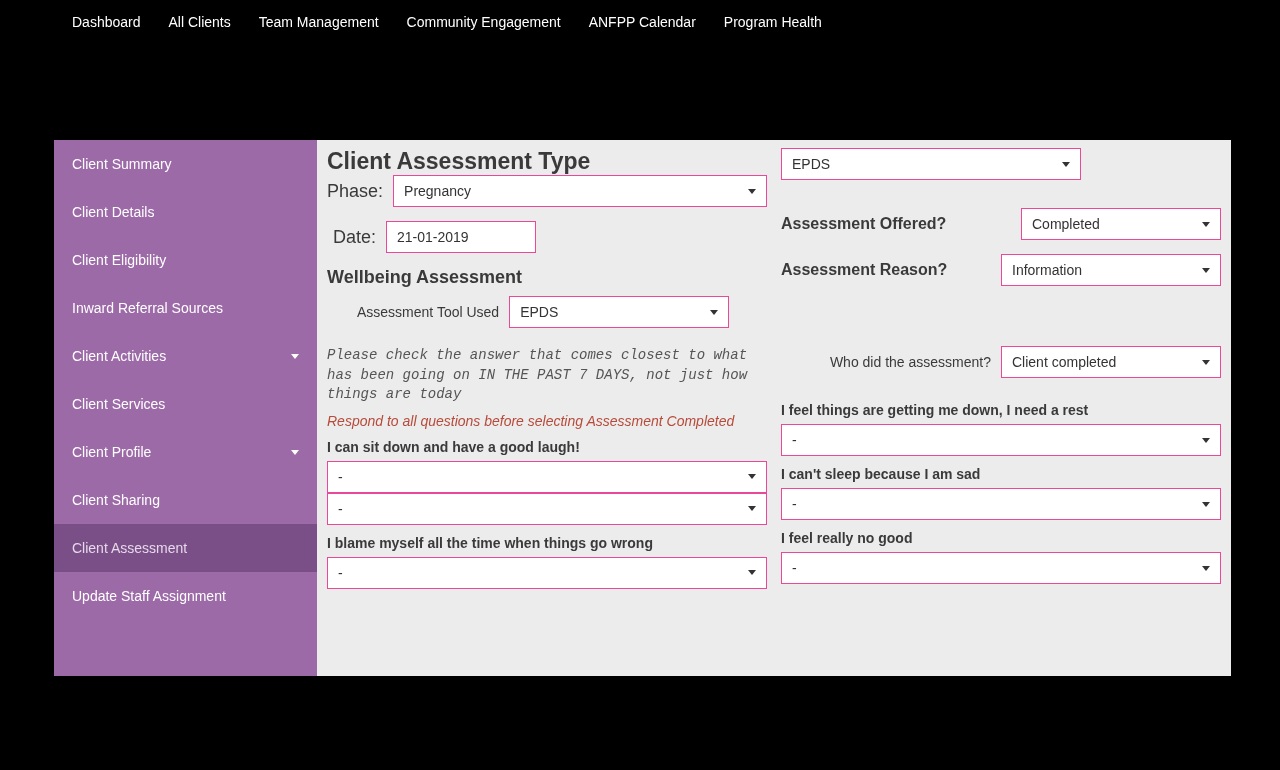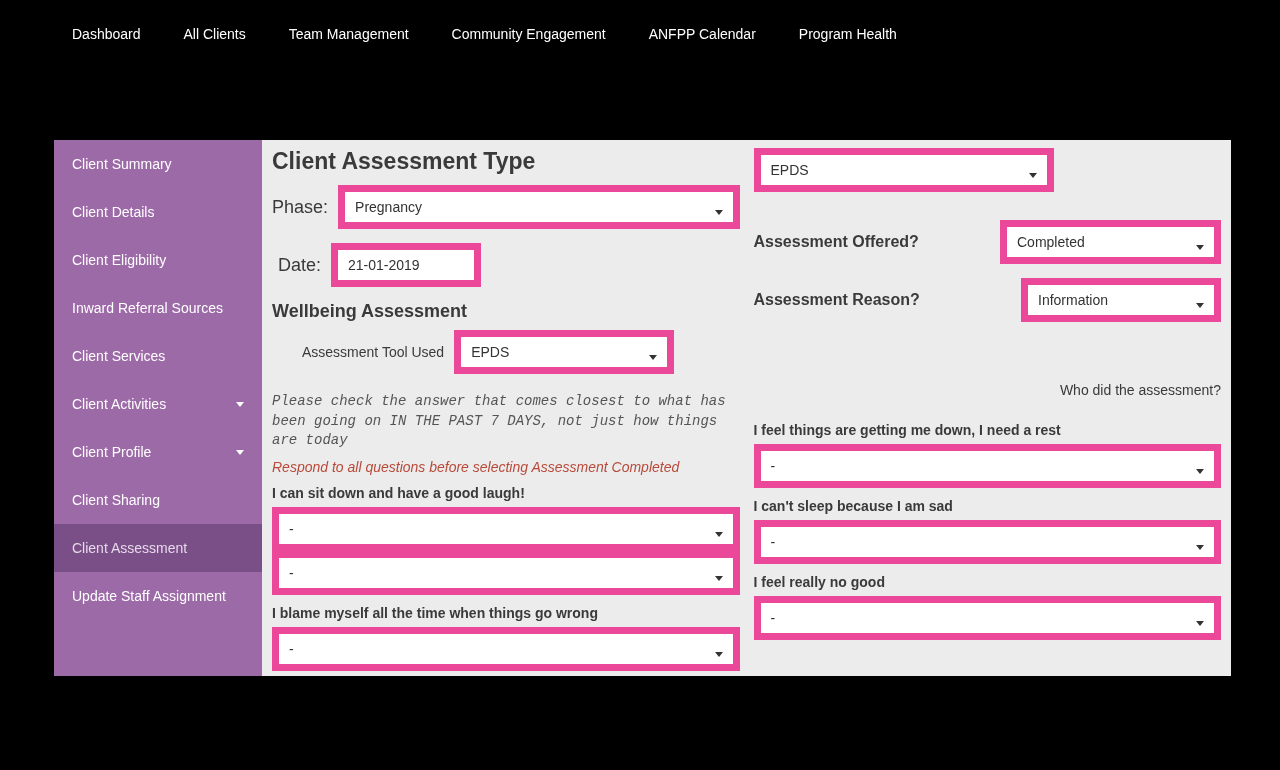--- a/index.html
+++ b/index.html
@@ -5,38 +5,38 @@
 * { box-sizing: border-box; margin: 0; padding: 0; }
 body {
   background: #000;
   font-family: "Segoe UI", Tahoma, sans-serif;
   width: 1280px;
   height: 770px;
   overflow: hidden;
 }
 .topnav {
   display: flex;
-  gap: 43px;
-  padding: 26px 0 14px 72px;
+  gap: 28px;
+  padding: 14px 0 14px 72px;
   font-size: 14px;
   color: #fff;
 }
 .topnav-item { cursor: pointer; }
 .shell {
   position: absolute;
   left: 54px;
   top: 140px;
   width: 1177px;
   height: 536px;
   display: flex;
   background: #ececec;
   box-shadow: 0 10px 30px rgba(0,0,0,0.5);
 }
 .sidebar {
-  width: 208px;
+  width: 263px;
   background: #9d6aa8;
   color: #fff;
   font-size: 14px;
   display: flex;
   flex-direction: column;
 }
 .sidebar-item {
   padding: 16px 18px;
   cursor: pointer;
   display: flex;
@@ -64,21 +64,20 @@
 }
 .col {
   flex: 1;
   display: flex;
   flex-direction: column;
 }
 .h1 {
   font-size: 23px;
   font-weight: bold;
   color: #3a3a3a;
-  margin-bottom: 10px;
 }
 .row {
   display: flex;
   align-items: center;
   margin-bottom: 14px;
   gap: 10px;
 }
 .lbl-bold {
   font-size: 18px;
   font-weight: normal;
@@ -88,26 +87,26 @@
   font-size: 16px;
   font-weight: bold;
   color: #3a3a3a;
 }
 .lbl {
   font-size: 14px;
   color: #3a3a3a;
 }
 .select, .input {
   background: #fff;
-  border: 7px solid #ec4899;
+  border: 1px solid #ec4899;
   padding: 7px 10px;
   font-size: 14px;
   color: #333;
   display: flex;
-  align-items: flex-end;
+  align-items: center;
   justify-content: space-between;
   cursor: pointer;
 }
 .select .scaret {
   width: 0; height: 0;
   border-left: 4px solid transparent;
   border-right: 4px solid transparent;
   border-top: 5px solid #333;
 }
 .helper-red {
@@ -159,25 +158,25 @@
       <div class="sidebar-item">
         <span>Client Details</span>
       </div>
       <div class="sidebar-item">
         <span>Client Eligibility</span>
       </div>
       <div class="sidebar-item">
         <span>Inward Referral Sources</span>
       </div>
       <div class="sidebar-item">
-        <span>Client Services</span>
-      </div>
-      <div class="sidebar-item">
         <span>Client Activities</span>
         <span class="caret"></span>
+      </div>
+      <div class="sidebar-item">
+        <span>Client Services</span>
       </div>
       <div class="sidebar-item">
         <span>Client Profile</span>
         <span class="caret"></span>
       </div>
       <div class="sidebar-item">
         <span>Client Sharing</span>
       </div>
       <div class="sidebar-item active">
         <span>Client Assessment</span>
@@ -241,36 +240,40 @@
     </div>
 
     <div class="col">
       <div class="select" style="width:300px;margin-bottom:28px">
         <span>EPDS</span>
         <span class="scaret"></span>
       </div>
 
       <div class="row" style="justify-content:space-between">
         <span class="lbl-med">Assessment Offered?</span>
-        <div class="select" style="width:221px">
+        <div class="select" style="width:200px">
           <span>Completed</span>
           <span class="scaret"></span>
         </div>
       </div>
 
       <div class="row" style="justify-content:space-between;margin-bottom:60px">
         <span class="lbl-med">Assessment Reason?</span>
-        <div class="select" style="width:200px">
+        <div class="select" style="width:220px">
           <span>Information</span>
           <span class="scaret"></span>
         </div>
       </div>
 
       <div class="row" style="justify-content:flex-end;">
         <span class="lbl">Who did the assessment?</span>
+        <div class="select" style="width:220px">
+          <span>Client completed</span>
+          <span class="scaret"></span>
+        </div>
       </div>
 
 
       <div id="rightq">
           <div class="q">I feel things are getting me down, I need a rest</div>
           <div class="select fullselect">
             <span>-</span>
             <span class="scaret"></span>
           </div>
           <div class="q">I can't sleep because I am sad</div>

